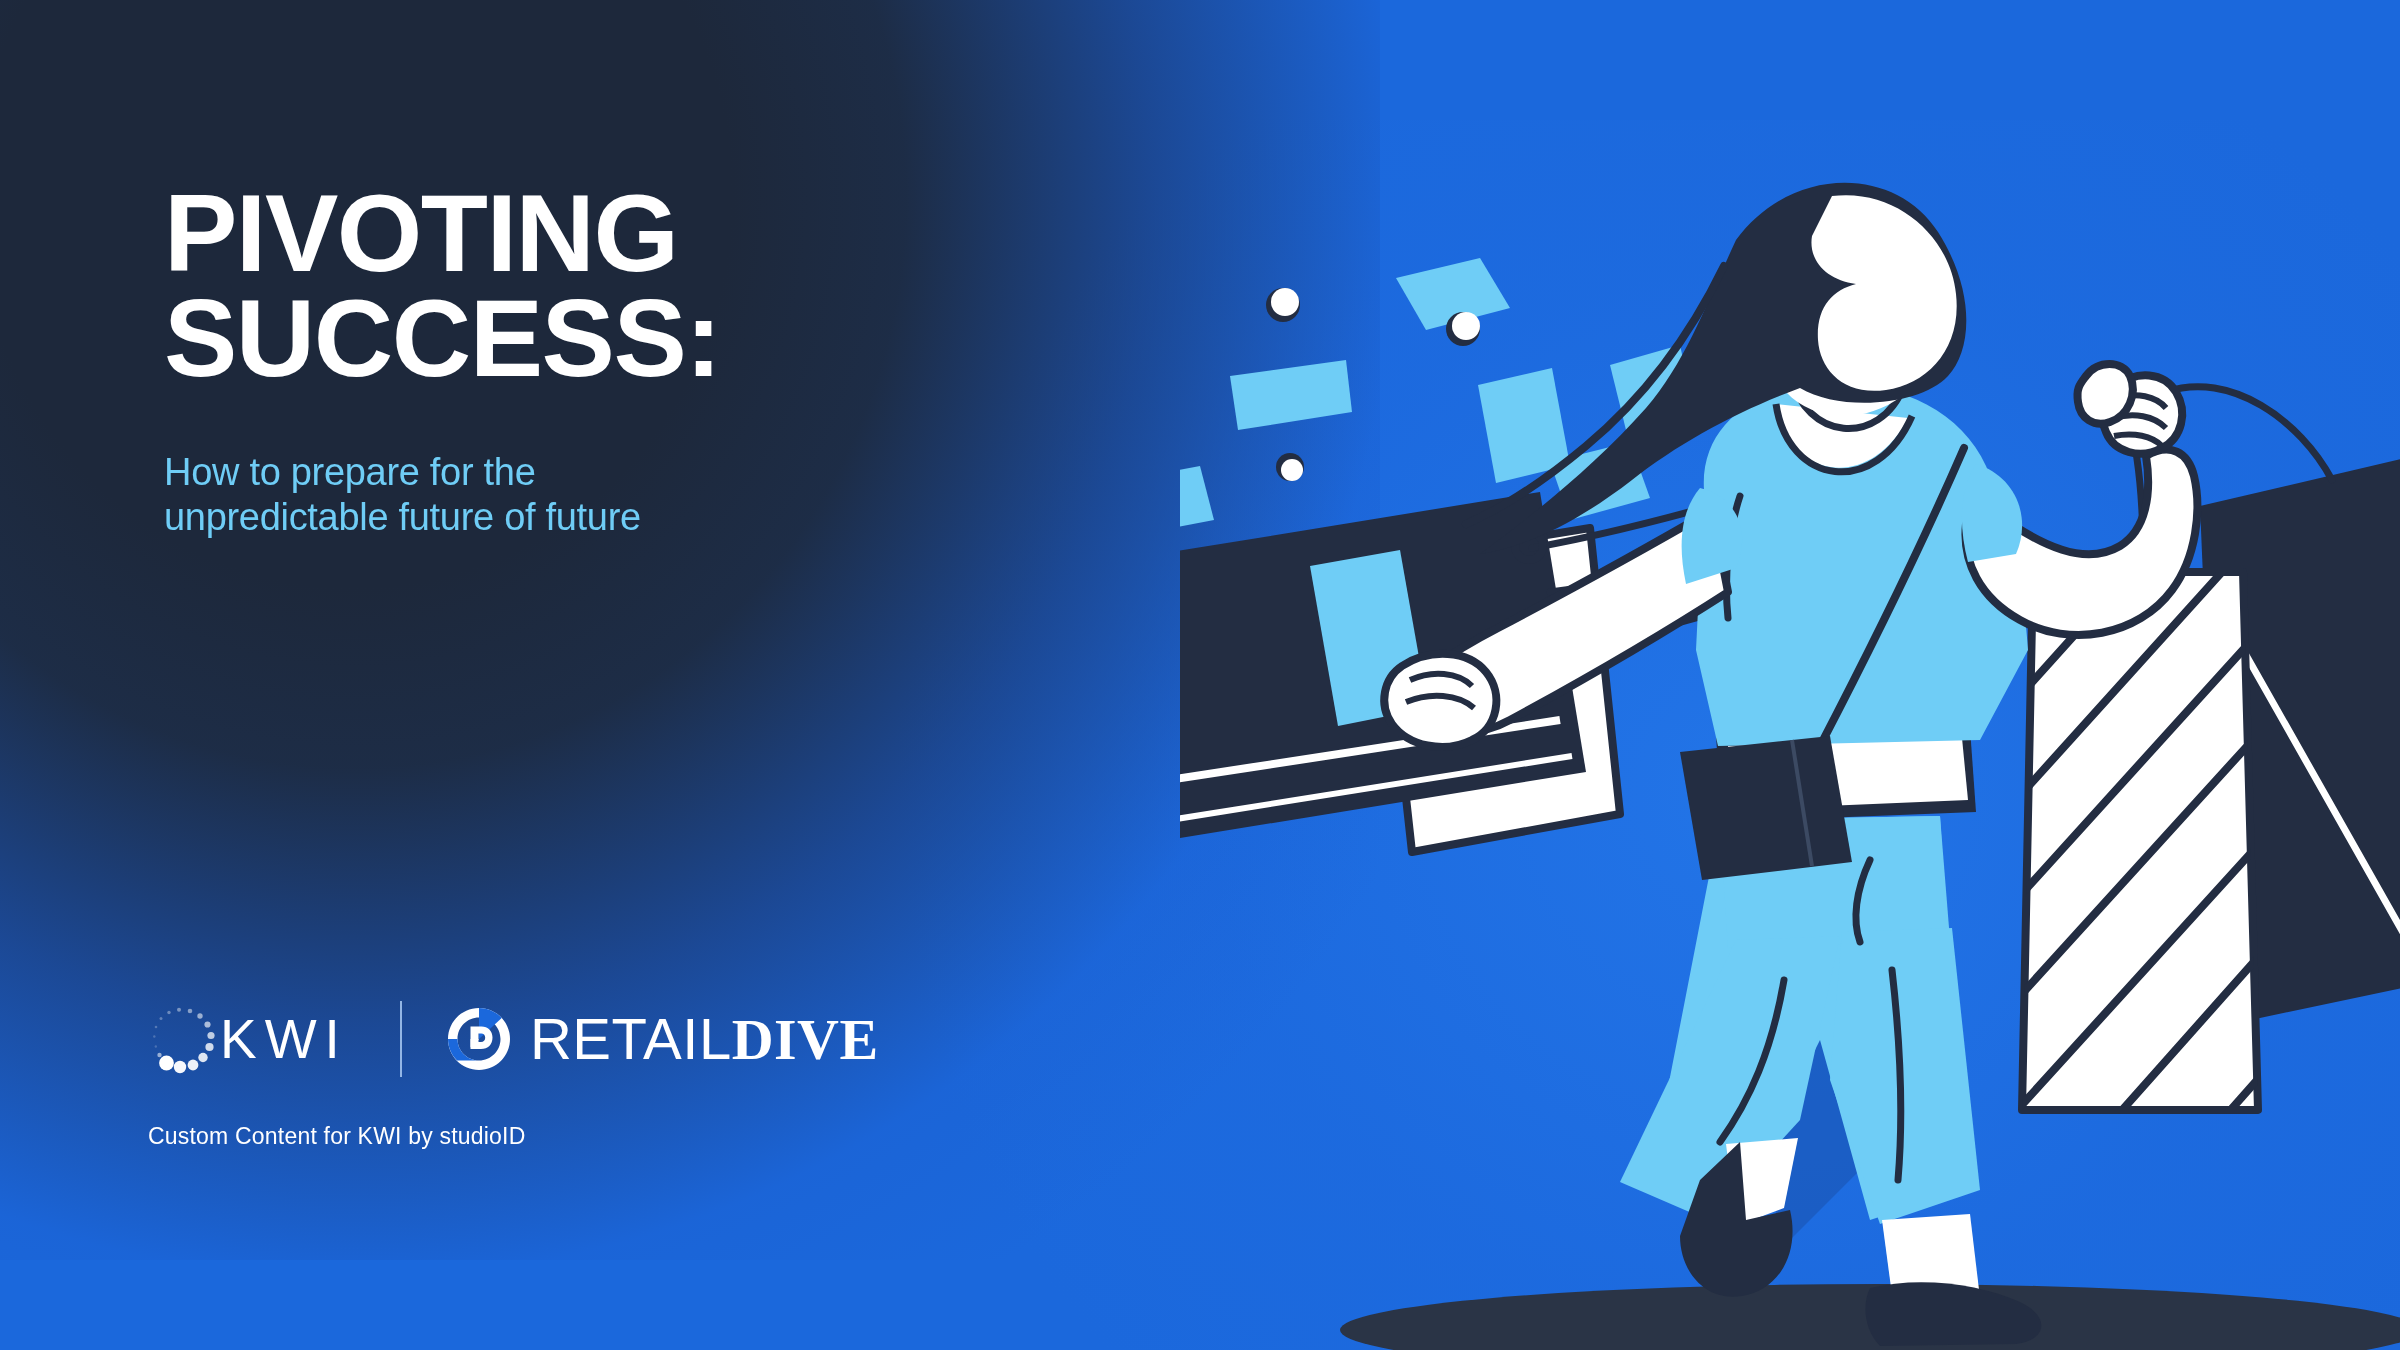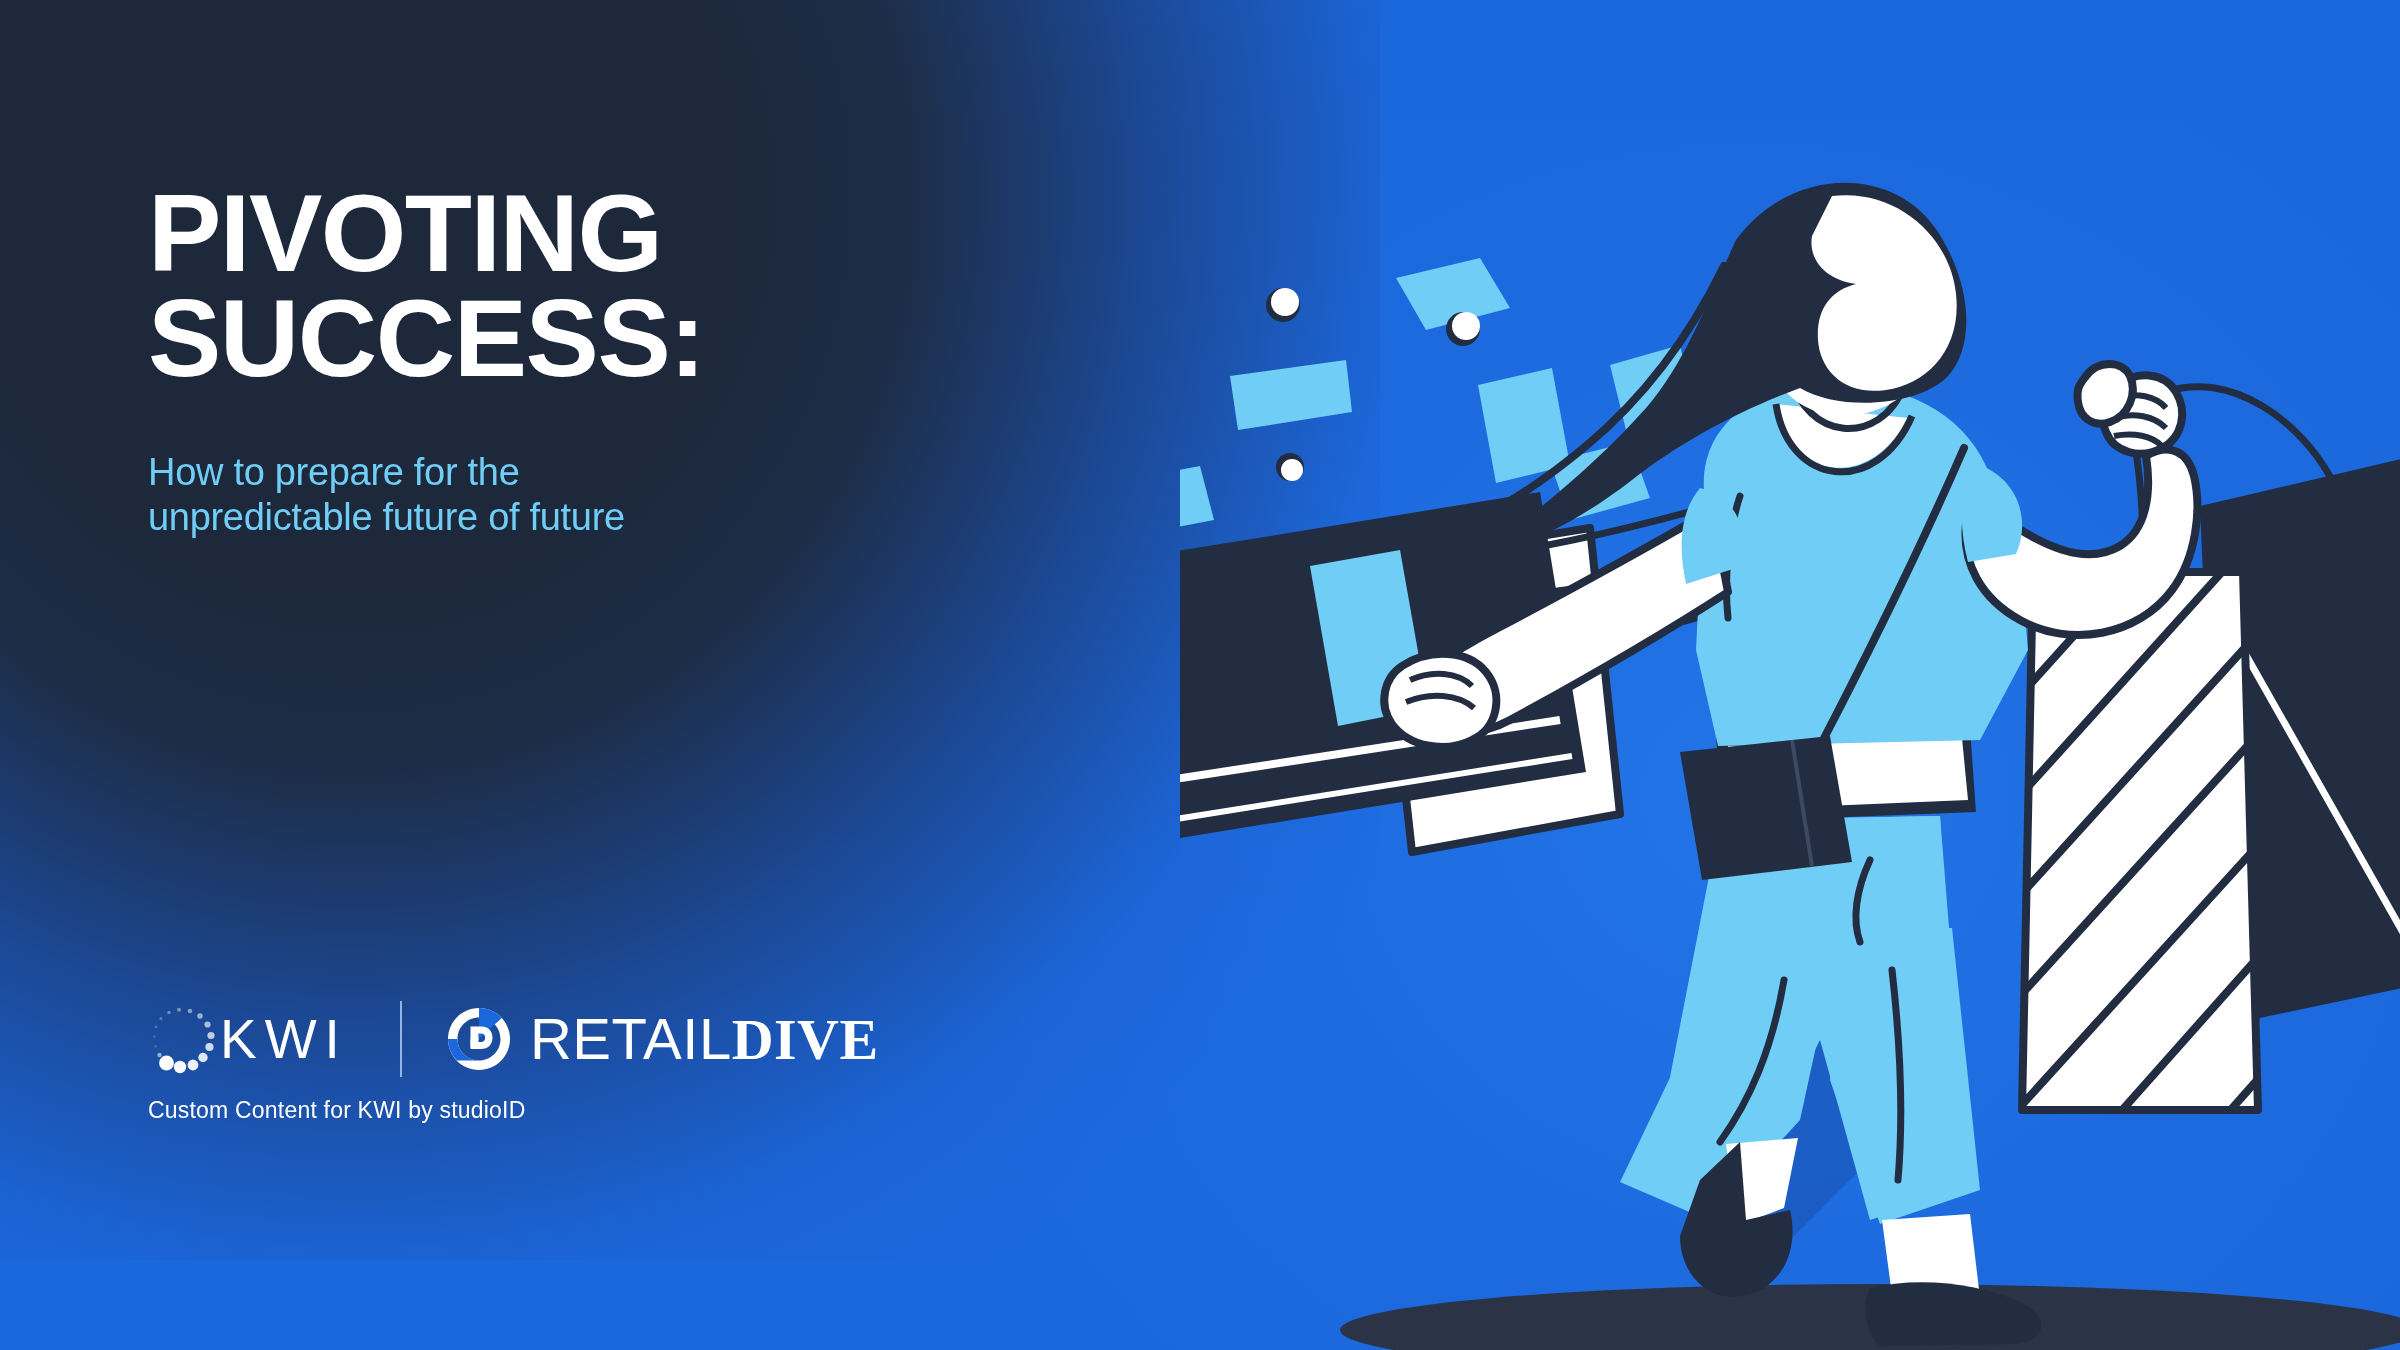--- a/index.html
+++ b/index.html
@@ -24,21 +24,21 @@
     position:absolute;left:-520px;top:-640px;width:1900px;height:1900px;
     background:radial-gradient(ellipse at 46% 44%, #1d283b 0%, #1d283b 26%, rgba(29,40,59,.93) 38%,
                rgba(28,53,105,.62) 55%, rgba(27,88,198,.22) 72%, rgba(30,106,220,0) 84%);
   }
   #bg-warm{
     position:absolute;right:-200px;top:120px;width:1700px;height:1500px;
     background:radial-gradient(ellipse at 50% 45%, rgba(40,126,240,.55) 0%, rgba(33,112,230,.25) 45%, rgba(30,106,220,0) 72%);
   }
 
   
-  #copy{position:absolute;left:148px;top:180px;width:1000px;}
+  #copy{position:absolute;left:164px;top:180px;width:1000px;}
   #headline{
     margin:0;color:#ffffff;font-weight:700;
     font-size:110px;line-height:.955;letter-spacing:-1.5px;
     text-transform:uppercase;
   }
   #headline .hl-line{display:block;}
   #subhead{
     margin:0;padding-top:60px;color:#6fcdf6;
     font-size:38px;line-height:1.18;font-weight:400;letter-spacing:-.3px;
   }
@@ -63,21 +63,21 @@
   #rd-mark{width:62px;height:62px;display:block;}
   #rd-word{
     margin-left:20px;color:#fff;font-size:58px;line-height:1;letter-spacing:.5px;
     display:flex;align-items:baseline;
   }
   #rd-retail{font-weight:300;}
   #rd-dive{font-weight:700;font-family:Liberation Serif, serif;}
 
   
   #credit{
-    position:absolute;left:148px;top:1097px;
+    position:absolute;left:148px;top:1123px;
     color:#ffffff;font-size:23px;font-weight:400;letter-spacing:.2px;
   }
 
   
   #illustration{
     position:absolute;left:1180px;top:180px;width:1260px;height:1170px;
   }
   #illustration svg{display:block;width:100%;height:100%;}
 </style>
 </head>

